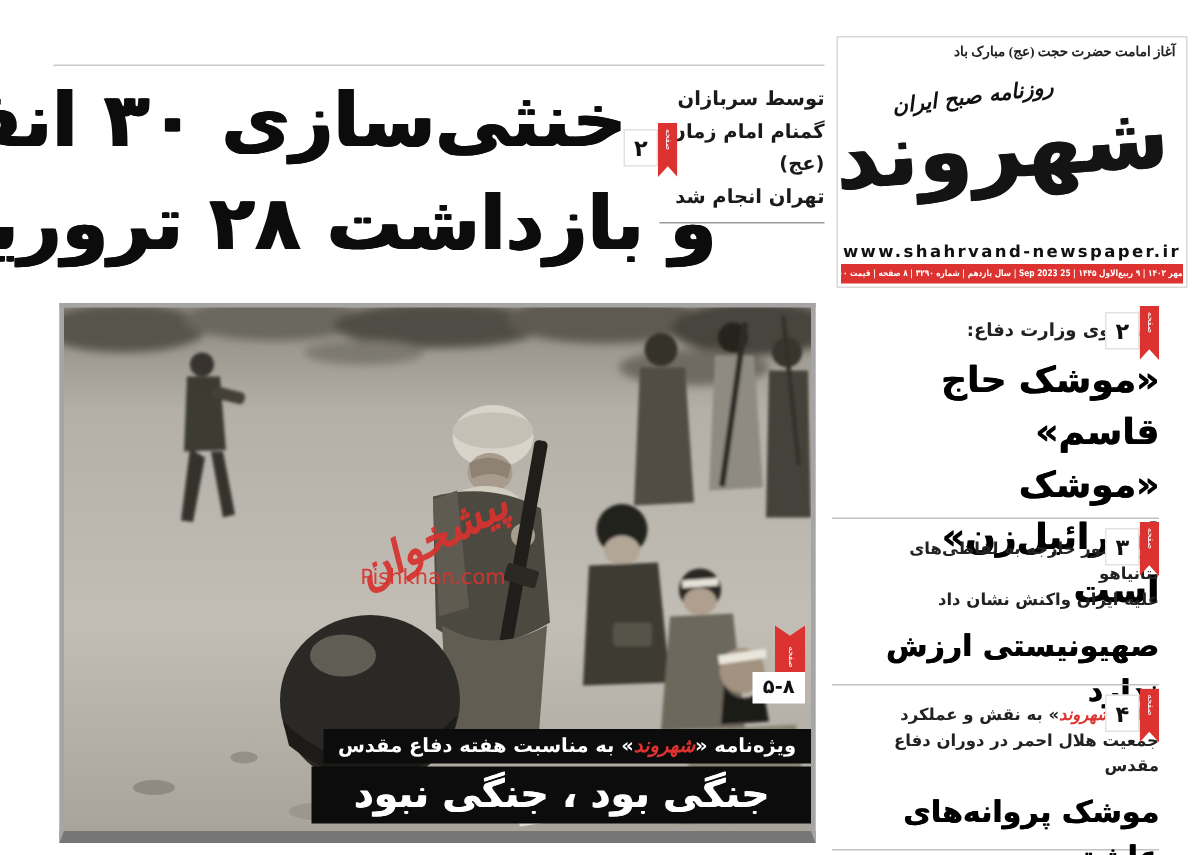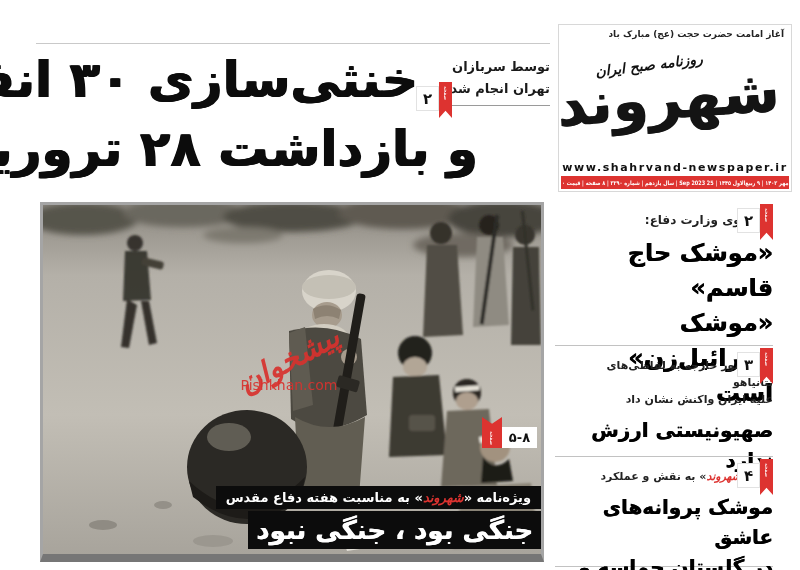--- a/index.html
+++ b/index.html
@@ -4,21 +4,21 @@
 <style>
   html,body{margin:0;padding:0;background:#fff;}
   body{font-family:"DejaVu Sans",sans-serif;}
   .page{position:relative;width:800px;height:570px;background:#fff;overflow:hidden;margin:0 auto;direction:rtl;}
 
   
   .top-rule{position:absolute;left:36px;top:43px;width:514px;height:1px;background:#c9c9c9;}
 
   
   .masthead{position:absolute;top:24px;right:8px;width:234px;height:168px;border:1px solid #d8d8d8;box-sizing:border-box;background:#fff;}
-  .blessing{position:absolute;top:4px;right:7px;font-size:9px;font-weight:bold;color:#222;}
+  .blessing{position:absolute;top:4px;right:7px;font-size:9px;font-weight:bold;color:#222;font-family:Liberation Serif, serif;}
   .tagline{position:absolute;top:32px;right:88px;font-size:14px;font-weight:bold;font-style:italic;color:#111;transform:rotate(-7deg);}
   .logo{position:absolute;top:44px;right:12px;left:10px;text-align:center;font-size:58px;font-weight:bold;color:#141414;transform:rotate(-4deg);letter-spacing:-2px;line-height:1;text-shadow:1px 0 0 #141414;}
   .url-line{position:absolute;bottom:17px;left:0;right:0;text-align:center;direction:ltr;font-size:11px;font-weight:bold;letter-spacing:1.6px;color:#111;white-space:nowrap;}
   .datebar{position:absolute;left:2px;right:2px;bottom:2px;height:13px;background:var(--red);display:flex;align-items:center;justify-content:center;overflow:hidden;}
   .datebar span{color:#fff;font-size:6px;white-space:nowrap;transform:scaleX(.82);transform-origin:center;font-weight:bold;}
 
   
   .pagebadge{display:flex;direction:ltr;align-items:flex-start;}
   .pb-num{display:flex;align-items:center;justify-content:center;width:21px;height:23px;margin-top:4px;background:#fff;border:1px solid #e2e2e2;font-size:15px;font-weight:bold;color:#111;}
   .pb-ribbon{position:relative;width:13px;height:36px;background:var(--red);clip-path:polygon(0 0,100% 0,100% 100%,50% 80%,0 100%);display:flex;align-items:flex-start;justify-content:center;}
@@ -40,27 +40,27 @@
   .ni-headline{margin:7px 0 0 0;font-size:24px;font-weight:bold;color:#000;line-height:35px;text-align:right;letter-spacing:-.5px;text-shadow:.5px 0 0 #000;}
   .ni-headline.md{font-size:20px;line-height:30px;}
   .item1{height:143px;padding-top:8px;}
   .item2{height:111px;padding-top:11px;border-top:1px solid #c2c2c2;}
   .item3{height:111px;padding-top:11px;border-top:1px solid #c2c2c2;border-bottom:1px solid #c2c2c2;}
   .brand-inline{color:var(--red);font-style:italic;}
 
   
   .photo-frame{position:absolute;left:40px;top:202px;width:504px;height:360px;box-sizing:border-box;border:3px solid #a5a5a5;border-bottom:8px solid #767676;background:#b5b1a9;}
   .photo-frame svg{display:block;width:100%;height:100%;}
-  .photo-badge{position:absolute;right:4px;top:212px;display:flex;flex-direction:row;align-items:flex-end;direction:ltr;}
+  .photo-badge{position:absolute;right:4px;top:212px;display:flex;flex-direction:column;align-items:flex-end;direction:ltr;}
   .photo-badge .ribbon-up{width:20px;height:31px;background:var(--red);clip-path:polygon(0 0,50% 22%,100% 0,100% 100%,0 100%);display:flex;align-items:flex-end;justify-content:center;}
   .photo-badge .ribbon-up span{writing-mode:vertical-rl;color:#fff;font-size:5.5px;margin-bottom:3px;letter-spacing:1px;}
   .photo-badge .pages{display:flex;align-items:center;justify-content:center;direction:ltr;width:35px;height:21px;background:#fff;font-size:13px;font-weight:bold;color:#111;}
   .cap-strip{position:absolute;right:0;background:#0c0c0c;color:#fff;display:flex;align-items:center;white-space:nowrap;}
   .cap1{top:281px;height:23px;padding:0 10px;font-size:13px;font-weight:bold;}
-  .cap2{top:306px;height:38px;padding:0 8px;font-size:26px;font-weight:bold;letter-spacing:-.5px;text-shadow:.6px 0 0 #fff;}
+  .cap2{top:306px;height:38px;padding:0 28px;font-size:26px;font-weight:bold;letter-spacing:-.5px;text-shadow:.6px 0 0 #fff;}
   .watermark{position:absolute;left:186px;top:140px;width:120px;color:#d8322e;text-align:center;pointer-events:none;}
   .wm-fa{display:block;font-size:30px;font-weight:bold;font-style:italic;transform:rotate(-28deg);opacity:.92;line-height:1;}
   .wm-en{display:block;font-size:14px;font-weight:normal;margin-top:2px;direction:ltr;opacity:.92;}
 
   :root{--red:#dd3330;}
 </style>
 </head>
 <body>
 
 <div class="page">
@@ -72,20 +72,21 @@
     <div class="tagline">روزنامه صبح ایران</div>
     <div class="logo">شهروند</div>
     <div class="url-line">www.shahrvand-newspaper.ir</div>
     <div class="datebar">
       <span>دوشنبه ۳ مهر ۱۴۰۲ | ۹ ربیع‌الاول ۱۴۴۵ | 25 Sep 2023 | سال یازدهم | شماره ۳۲۹۰ | ۸ صفحه | قیمت ۵۰۰۰ تومان</span>
     </div>
   </div>
 
   <div class="lead-kicker">
     <div>توسط سربازان</div>
+    <div>گمنام امام زمان (عج)</div>
     <div>تهران انجام شد</div>
   </div>
   <div class="pagebadge lead-badge">
     <span class="pb-num">۲</span>
     <span class="pb-ribbon">
         <span>صفحه</span>
       </span>
   </div>
   <div class="hl hl1">خنثی‌سازی ۳۰ انفجار</div>
   <div class="hl hl2">و بازداشت ۲۸ تروریست</div>
@@ -125,20 +126,21 @@
 
     <div class="news-item item3">
       <div class="pagebadge">
         <span class="pb-num">۴</span>
         <span class="pb-ribbon">
             <span>صفحه</span>
           </span>
       </div>
       <div class="ni-kicker" style="font-size:11px;">
         <div><span>نگاه «</span><span class="brand-inline">شهروند</span><span>» به نقش و عملکرد</span></div>
+        <div>جمعیت هلال احمر در دوران دفاع مقدس</div>
       </div>
       <h3 class="ni-headline md">
         <div>موشک پروانه‌های عاشق</div>
         <div>در گلستان حماسه و دلدادگی</div>
       </h3>
     </div>
 
   </div>
 
   <div class="photo-frame">

